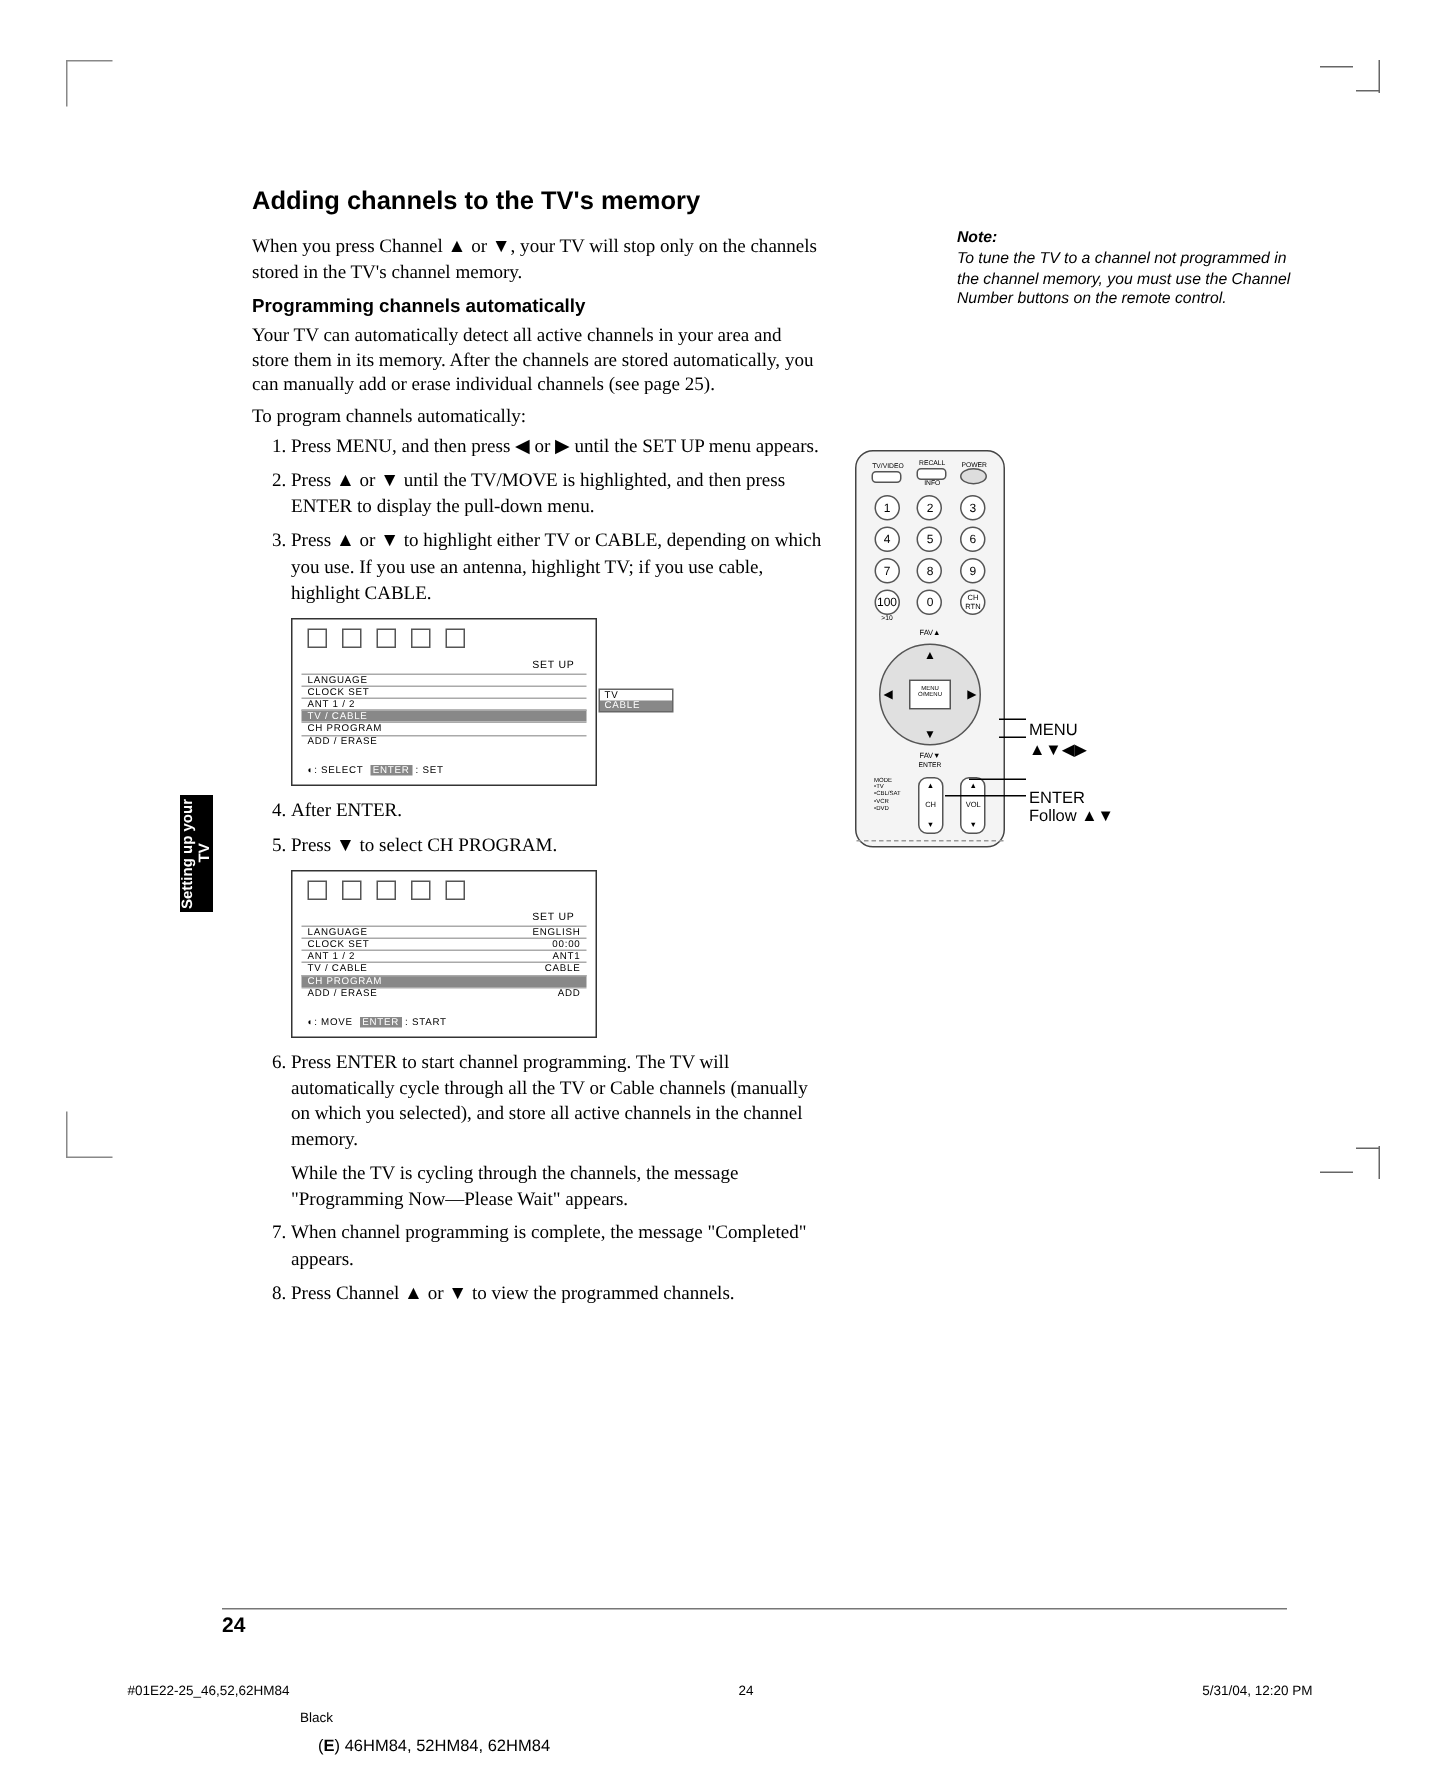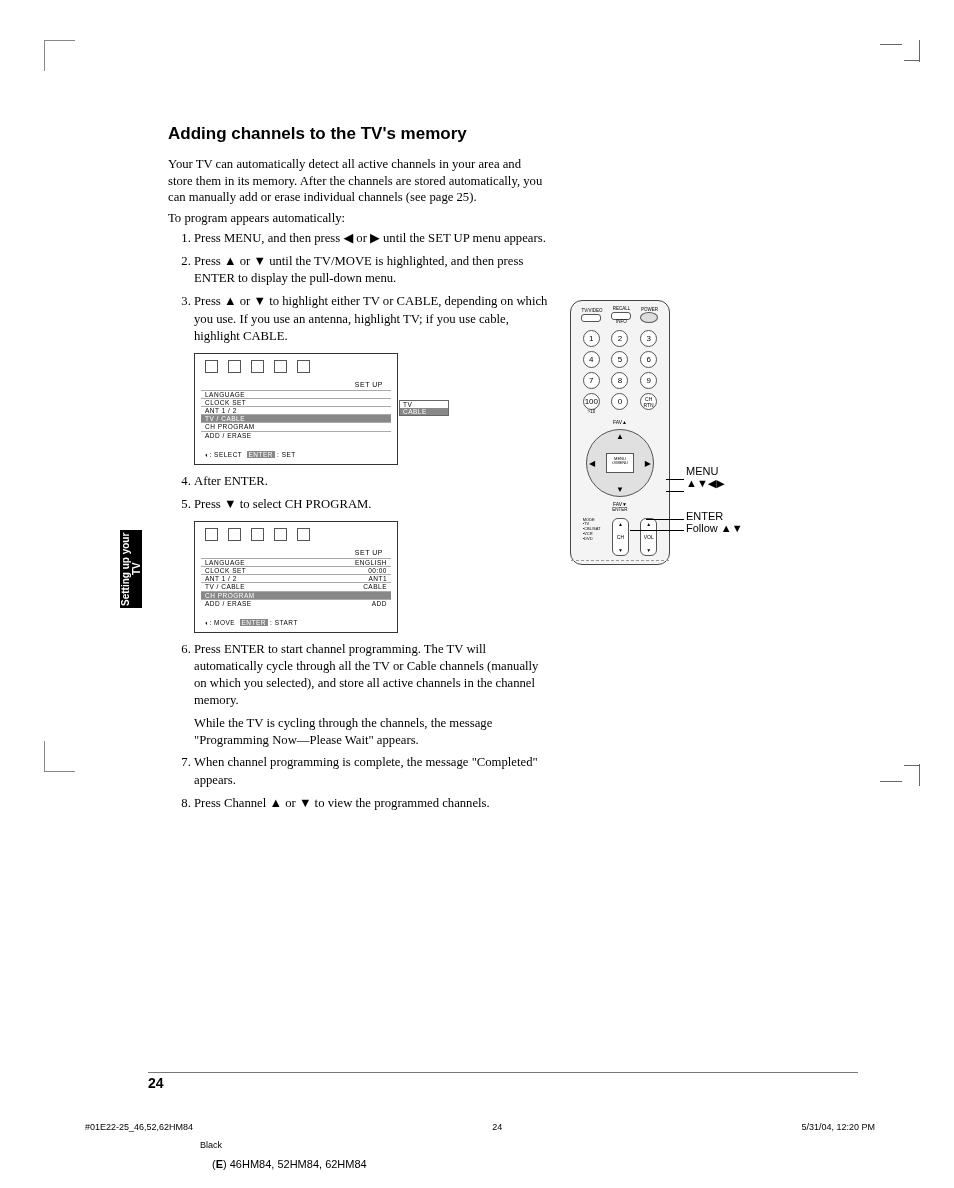--- a/index.html
+++ b/index.html
@@ -161,21 +161,21 @@
   }
   .remote .d-ring .arr { position:absolute; font-size:8px; }
   .remote .d-ring .up { left:50%; top:2px; transform:translateX(-50%);}
   .remote .d-ring .dn { left:50%; bottom:2px; transform:translateX(-50%);}
   .remote .d-ring .lf { left:2px; top:50%; transform:translateY(-50%);}
   .remote .d-ring .rt { right:2px; top:50%; transform:translateY(-50%);}
   .remote .fav { font-size:5px; text-align:center; }
   .remote .bottom { display:flex; justify-content:space-around; margin-top:6px;}
   .remote .rocker { width:15px; height:32px; border:1px solid #555; border-radius:6px; background:#fff; font-size:5px; display:flex; flex-direction:column; justify-content:space-between; align-items:center; padding:2px 0;}
   .remote .modelist { font-size:4px; line-height:1.2; }
-  .callouts { position:absolute; left:686px; top:465px; font-family:Arial,sans-serif; font-size:11px; }
+  .callouts { position:absolute; left:686px; top:481px; font-family:Arial,sans-serif; font-size:11px; }
   .callout-line { position:absolute; height:1px; background:#000; }
   .page-num {
     position:absolute;
     left:148px;
     top:1075px;
     font-family: Arial, sans-serif;
     font-weight:bold;
     font-size:14px;
   }
   .hr { position:absolute; left:148px; top:1072px; width:710px; border-top:1px solid #777;}
@@ -220,22 +220,24 @@
     <div style="width:22px;height:1px;background:#666;position:absolute;right:18px;bottom:0;"></div>
     <div style="width:1px;height:22px;background:#666;position:absolute;right:0;bottom:-4px;"></div>
     <div style="width:16px;height:1px;background:#666;position:absolute;right:0;bottom:16px;"></div>
   </div>
   <div class="crop-bl"></div>
 
   <div class="content">
     <h2 class="title">Adding channels to the TV's memory</h2>
 
     <div class="col-left">
+      <p>When you press Channel ▲ or ▼, your TV will stop only on the channels stored in the TV's channel memory.</p>
+      <h3 class="subhead">Programming channels automatically</h3>
       <p>Your TV can automatically detect all active channels in your area and store them in its memory. After the channels are stored automatically, you can manually add or erase individual channels (see page 25).</p>
-      <p>To program appears automatically:</p>
+      <p>To program channels automatically:</p>
 
       <ol class="steps" start="1">
         <li>Press MENU, and then press ◀ or ▶ until the SET UP menu appears.</li>
         <li>Press ▲ or ▼ until the TV/MOVE is highlighted, and then press ENTER to display the pull-down menu.</li>
         <li>Press ▲ or ▼ to highlight either TV or CABLE, depending on which you use. If you use an antenna, highlight TV; if you use cable, highlight CABLE.</li>
       </ol>
 
       <div class="osd">
         <div class="osd-icons">
           <div></div>
@@ -326,20 +328,24 @@
       <ol class="steps" start="6">
         <li>
           <span>Press ENTER to start channel programming. The TV will automatically cycle through all the TV or Cable channels (manually on which you selected), and store all active channels in the channel memory.</span>
           <p style="margin-top:6px;">While the TV is cycling through the channels, the message "Programming Now—Please Wait" appears.</p>
         </li>
         <li>When channel programming is complete, the message "Completed" appears.</li>
         <li>Press Channel ▲ or ▼ to view the programmed channels.</li>
       </ol>
     </div>
 
+    <div class="col-right">
+      <div class="note-head">Note:</div>
+      <div class="note-text">To tune the TV to a channel not programmed in the channel memory, you must use the Channel Number buttons on the remote control.</div>
+    </div>
   </div>
 
   <div class="sidebar-tab">Setting up your TV</div>
 
   <div class="remote-box">
     <div class="remote">
       <div class="top-row">
         <div style="text-align:center;">
             <div class="lbl">TV/VIDEO</div>
             <div class="pill"></div>

